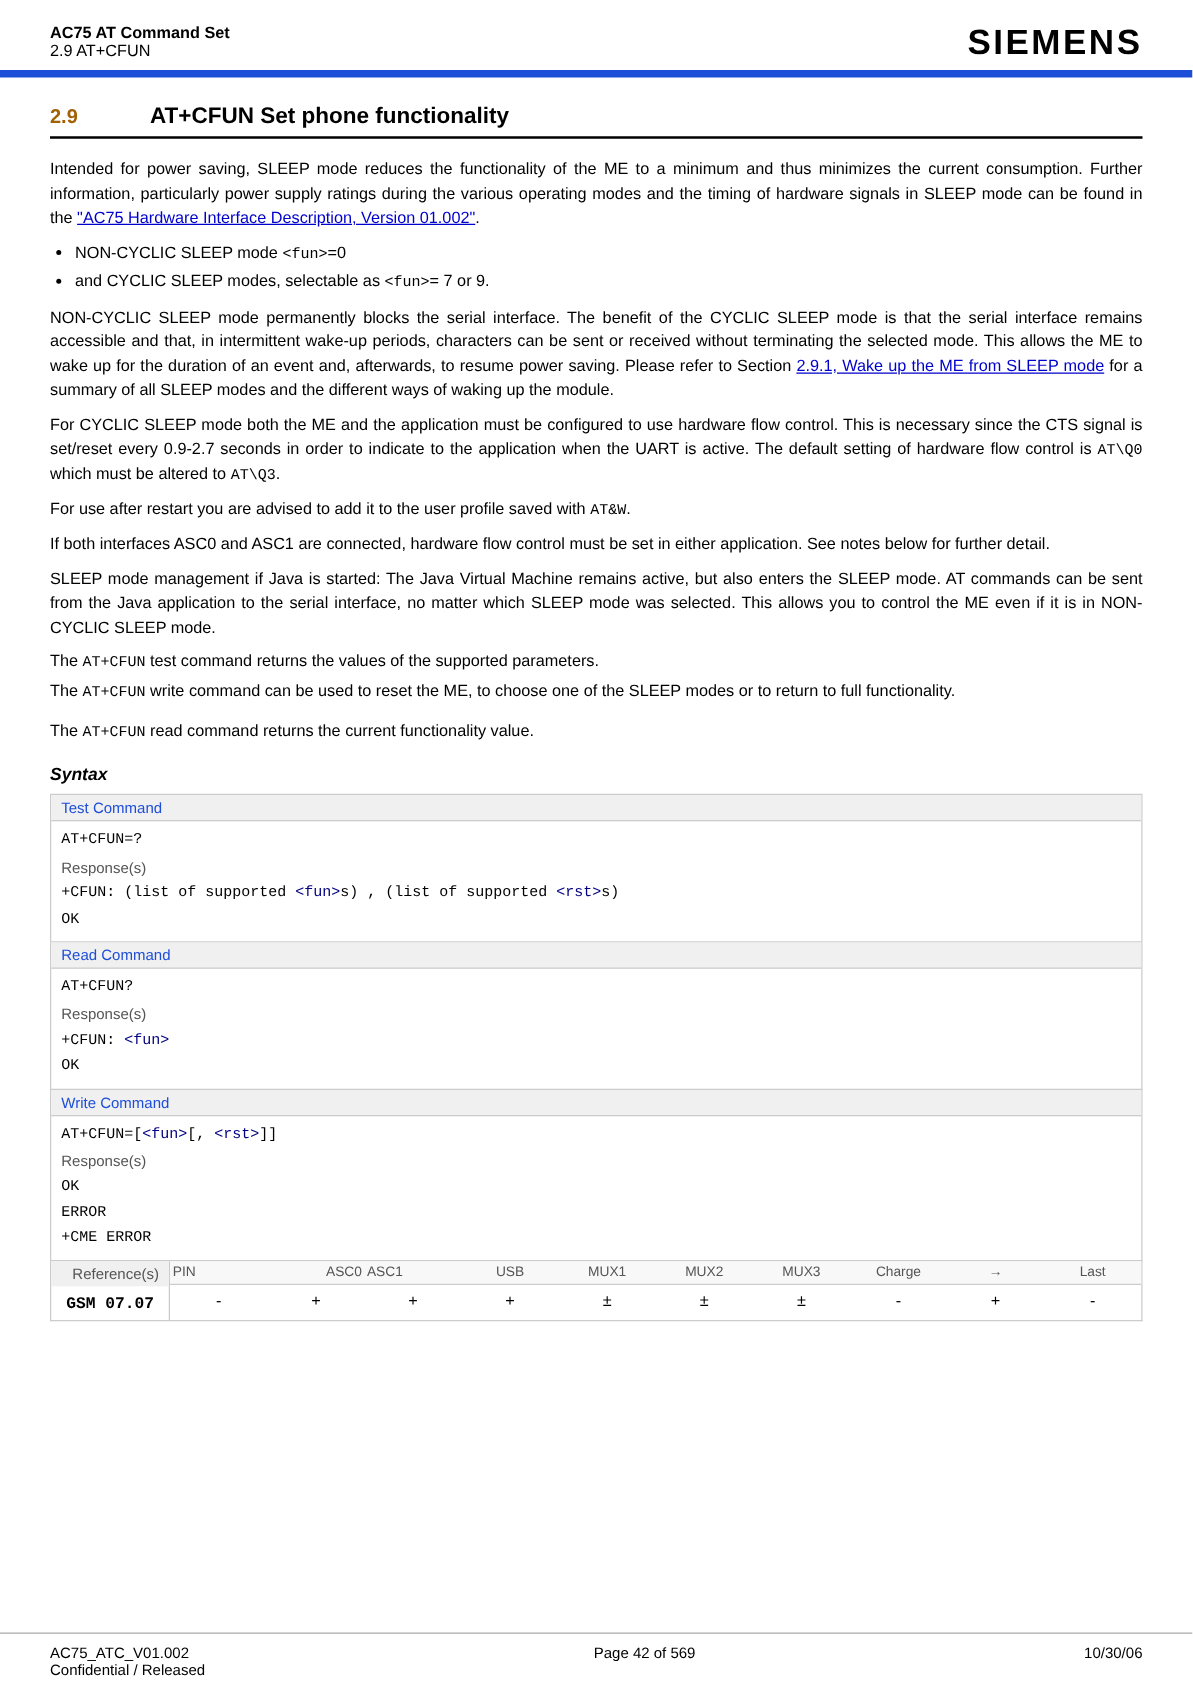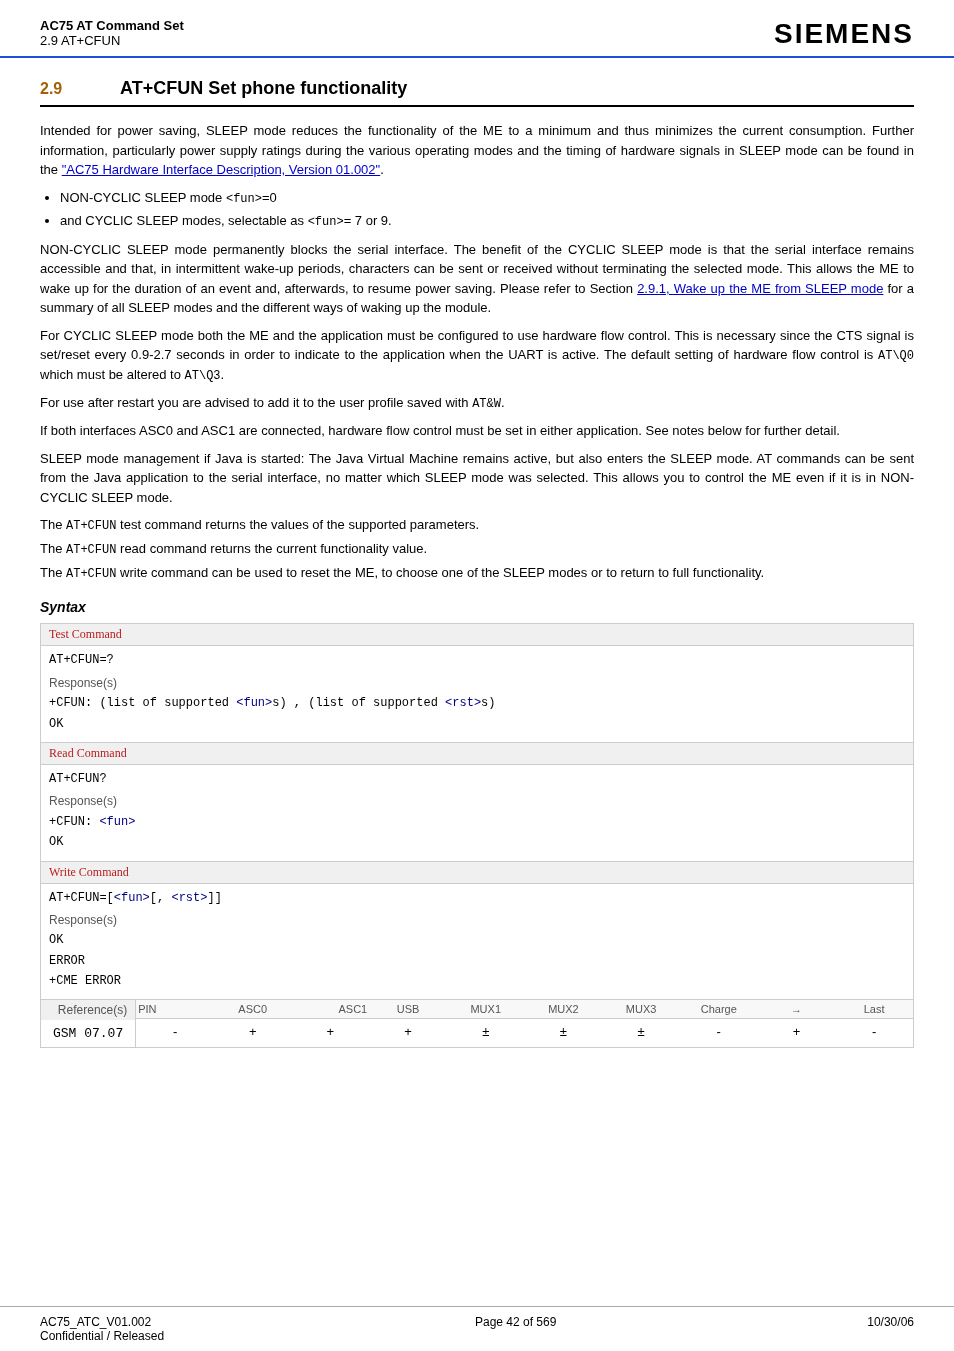--- a/index.html
+++ b/index.html
@@ -20,21 +20,21 @@
       padding: 0;
       position: relative;
     }
 
     
     .header {
       display: flex;
       justify-content: space-between;
       align-items: flex-start;
       padding: 18px 40px 6px 40px;
-      border-bottom: 2px solid #1d4ed8;
+      border-bottom: 6px solid #1d4ed8;
     }
 
     .header-left {
       display: flex;
       flex-direction: column;
     }
 
     .header-title {
       font-size: 13px;
       font-weight: bold;
@@ -127,23 +127,22 @@
     }
 
     .cmd-section + .cmd-section {
       border-top: none;
     }
 
     .cmd-section-header {
       background: #f0f0f0;
       padding: 3px 8px;
       font-size: 12px;
-      color: #b91c1c;
+      color: #1d4ed8;
       border-bottom: 1px solid #ccc;
-      font-family: Liberation Serif, serif;
     }
 
     .cmd-section-body {
       padding: 4px 8px 8px 8px;
       font-family: 'Courier New', Courier, monospace;
       font-size: 12px;
       line-height: 1.7;
     }
 
     .section-label-row {
@@ -219,25 +218,25 @@
     <p class="body-text mb8">
       If both interfaces ASC0 and ASC1 are connected, hardware flow control must be set in either application. See notes below for further detail.
     </p>
     <p class="body-text mb8">
       SLEEP mode management if Java is started: The Java Virtual Machine remains active, but also enters the SLEEP mode. AT commands can be sent from the Java application to the serial interface, no matter which SLEEP mode was selected. This allows you to control the ME even if it is in NON-CYCLIC SLEEP mode.
     </p>
 
     <p class="body-text mb4">
       The <span class="mono">AT+CFUN</span> test command returns the values of the supported parameters.
     </p>
+    <p class="body-text mb12">
+      The <span class="mono">AT+CFUN</span> write command can be used to reset the ME, to choose one of the SLEEP modes or to return to full functionality.
+    </p>
     <p class="body-text mb4">
       The <span class="mono">AT+CFUN</span> read command returns the current functionality value.
-    </p>
-    <p class="body-text mb12">
-      The <span class="mono">AT+CFUN</span> write command can be used to reset the ME, to choose one of the SLEEP modes or to return to full functionality.
     </p>
 
     <div class="syntax-heading">Syntax</div>
 
     <div class="cmd-section">
       <div class="cmd-section-header">Test Command</div>
       <div class="cmd-section-body">
         <div><span class="mono">AT+CFUN=?</span></div>
         <div style="color:#555; font-family: Arial, sans-serif; font-size:12px; margin-top:2px;">Response(s)</div>
         <div>
@@ -271,28 +270,28 @@
           <span class="mono">ERROR</span><br>
           <span class="mono">+CME ERROR</span>
         </div>
       </div>
     </div>
 
     <div style="border: 1px solid #ccc; border-top: none; display: flex; align-items: stretch;">
 
       <div style="display: flex; flex-direction: column; border-right: 1px solid #ccc;">
         <div class="section-label-row" style="font-family: Arial, sans-serif; white-space: nowrap;">Reference(s)</div>
-        <div style="padding: 6px 12px; font-family: 'Courier New', monospace; font-size: 13px; font-weight: normal; flex: 1; display: flex; align-items: center;">GSM 07.07</div>
+        <div style="padding: 6px 12px; font-family: 'Courier New', monospace; font-size: 13px; font-weight: bold; flex: 1; display: flex; align-items: center;">GSM 07.07</div>
       </div>
 
       <div style="flex: 1; display: flex; flex-direction: column;">
         <div style="display: flex; border-bottom: 1px solid #ccc; background: #f8f8f8;">
           <div style="flex:1; text-align:left; padding: 3px 2px; font-size: 11px; color: #555;">PIN</div>
-          <div style="flex:1; text-align:center; padding: 3px 2px; font-size: 11px; color: #555;">ASC0</div>
-          <div style="flex:1; text-align:right; padding: 3px 2px; font-size: 11px; color: #555;">ASC1</div>
+          <div style="flex:1; text-align:right; padding: 3px 2px; font-size: 11px; color: #555;">ASC0</div>
+          <div style="flex:1; text-align:left; padding: 3px 2px; font-size: 11px; color: #555;">ASC1</div>
           <div style="flex:1; text-align:center; padding: 3px 2px; font-size: 11px; color: #555;">USB</div>
           <div style="flex:1; text-align:center; padding: 3px 2px; font-size: 11px; color: #555;">MUX1</div>
           <div style="flex:1; text-align:center; padding: 3px 2px; font-size: 11px; color: #555;">MUX2</div>
           <div style="flex:1; text-align:center; padding: 3px 2px; font-size: 11px; color: #555;">MUX3</div>
           <div style="flex:1; text-align:center; padding: 3px 2px; font-size: 11px; color: #555;">Charge</div>
           <div style="flex:1; text-align:center; padding: 3px 2px; font-size: 11px; color: #555;">→</div>
           <div style="flex:1; text-align:center; padding: 3px 2px; font-size: 11px; color: #555;">Last</div>
         </div>
         <div style="display: flex;">
           <div style="flex:1; text-align:center; padding: 5px 2px; font-size: 13px;">-</div>

